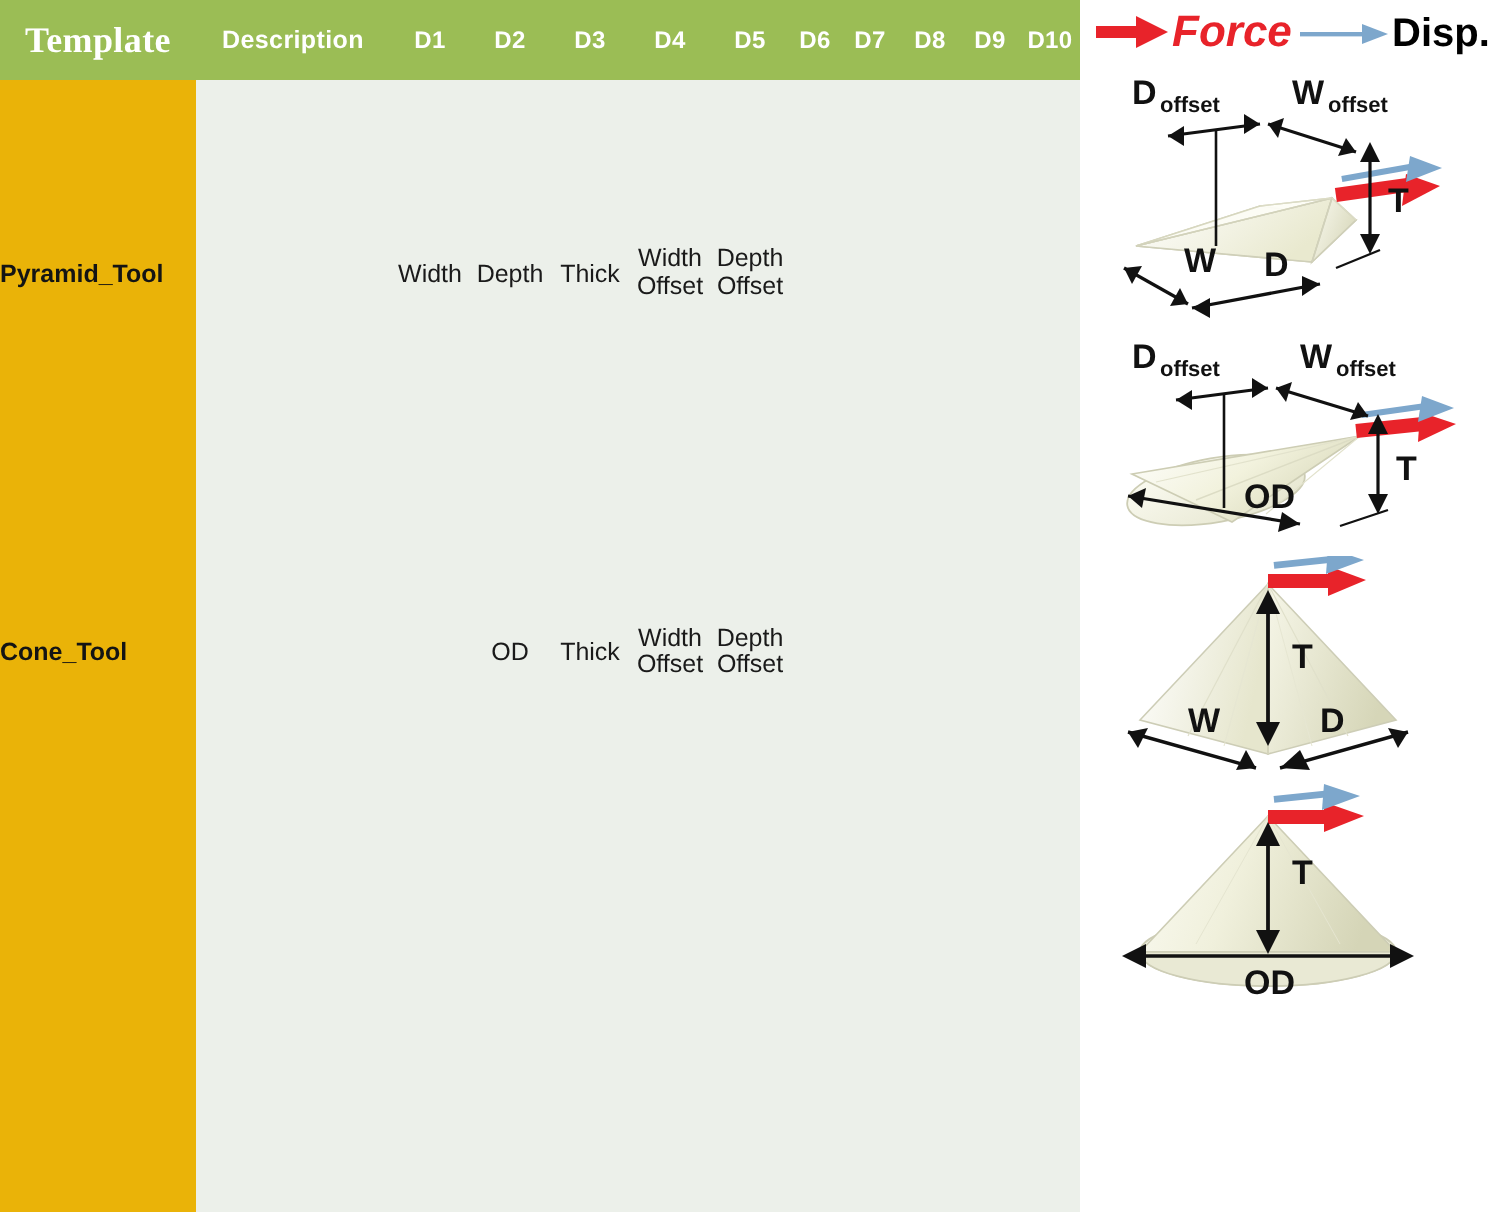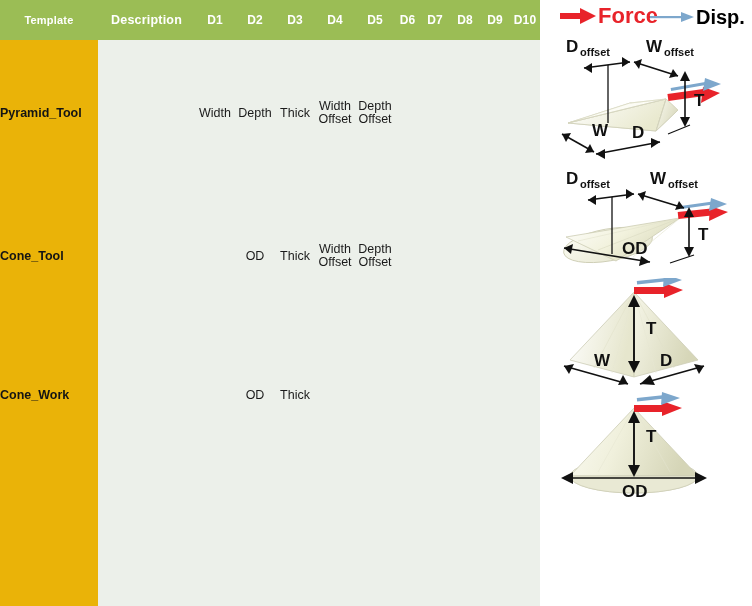--- a/index.html
+++ b/index.html
@@ -49,21 +49,21 @@
     font-weight: bold;
     font-size: 12px;
     text-align: center;
     vertical-align: middle;
     height: 40px;
     border-right: 2px solid #ffffff;
     border-bottom: 2px solid #ffffff;
     letter-spacing: 0.2px;
   }
   thead th:last-child { border-right: 0; }
-  thead th.th-template { font-size: 11px; }
+  thead th.th-template { font-size: 18px; font-family: Liberation Serif, serif; }
   thead th.th-desc { font-size: 12.5px; margin-top: 17px; }
 
   
   tbody td {
     background: #ecf0ea;
     border-right: 2px solid #ffffff;
     border-bottom: 2px solid #ffffff;
     text-align: center;
     vertical-align: middle;
     font-size: 12.5px;
@@ -101,21 +101,21 @@
     left: 0;
     top: 2px;
     width: 214px;
     height: 34px;
   }
   .legend-item {
     position: absolute;
     display: flex;
     align-items: center;
   }
-  .legend-force { left: 20px; top: 3px; }
+  .legend-force { left: 8px; top: 3px; font-style: italic; }
   .legend-disp  { left: 110px; top: 5px; }
   .legend-label {
     font-weight: bold;
     font-size: 21px;
     font-family: "Liberation Sans", sans-serif;
     line-height: 1;
   }
   .legend-force .legend-label { color: #e8232a; font-size: 22px; }
   .legend-disp  .legend-label { color: #000000; font-size: 20px; }
 
@@ -210,34 +210,20 @@
             <span>Offset</span>
           </td>
           <td></td>
           <td></td>
           <td></td>
           <td></td>
           <td></td>
         </tr>
 
 
-        <tr style="height:111px">
-          <td class="rowhead">Cone_Work</td>
-          <td></td>
-          <td></td>
-          <td>OD</td>
-          <td>Thick</td>
-          <td></td>
-          <td></td>
-          <td></td>
-          <td></td>
-          <td></td>
-          <td></td>
-          <td></td>
-        </tr>
 
         <tr style="height:114px">
           <td class="rowhead blank"></td>
           <td></td>
           <td></td>
           <td></td>
           <td></td>
           <td></td>
           <td></td>
           <td></td>

